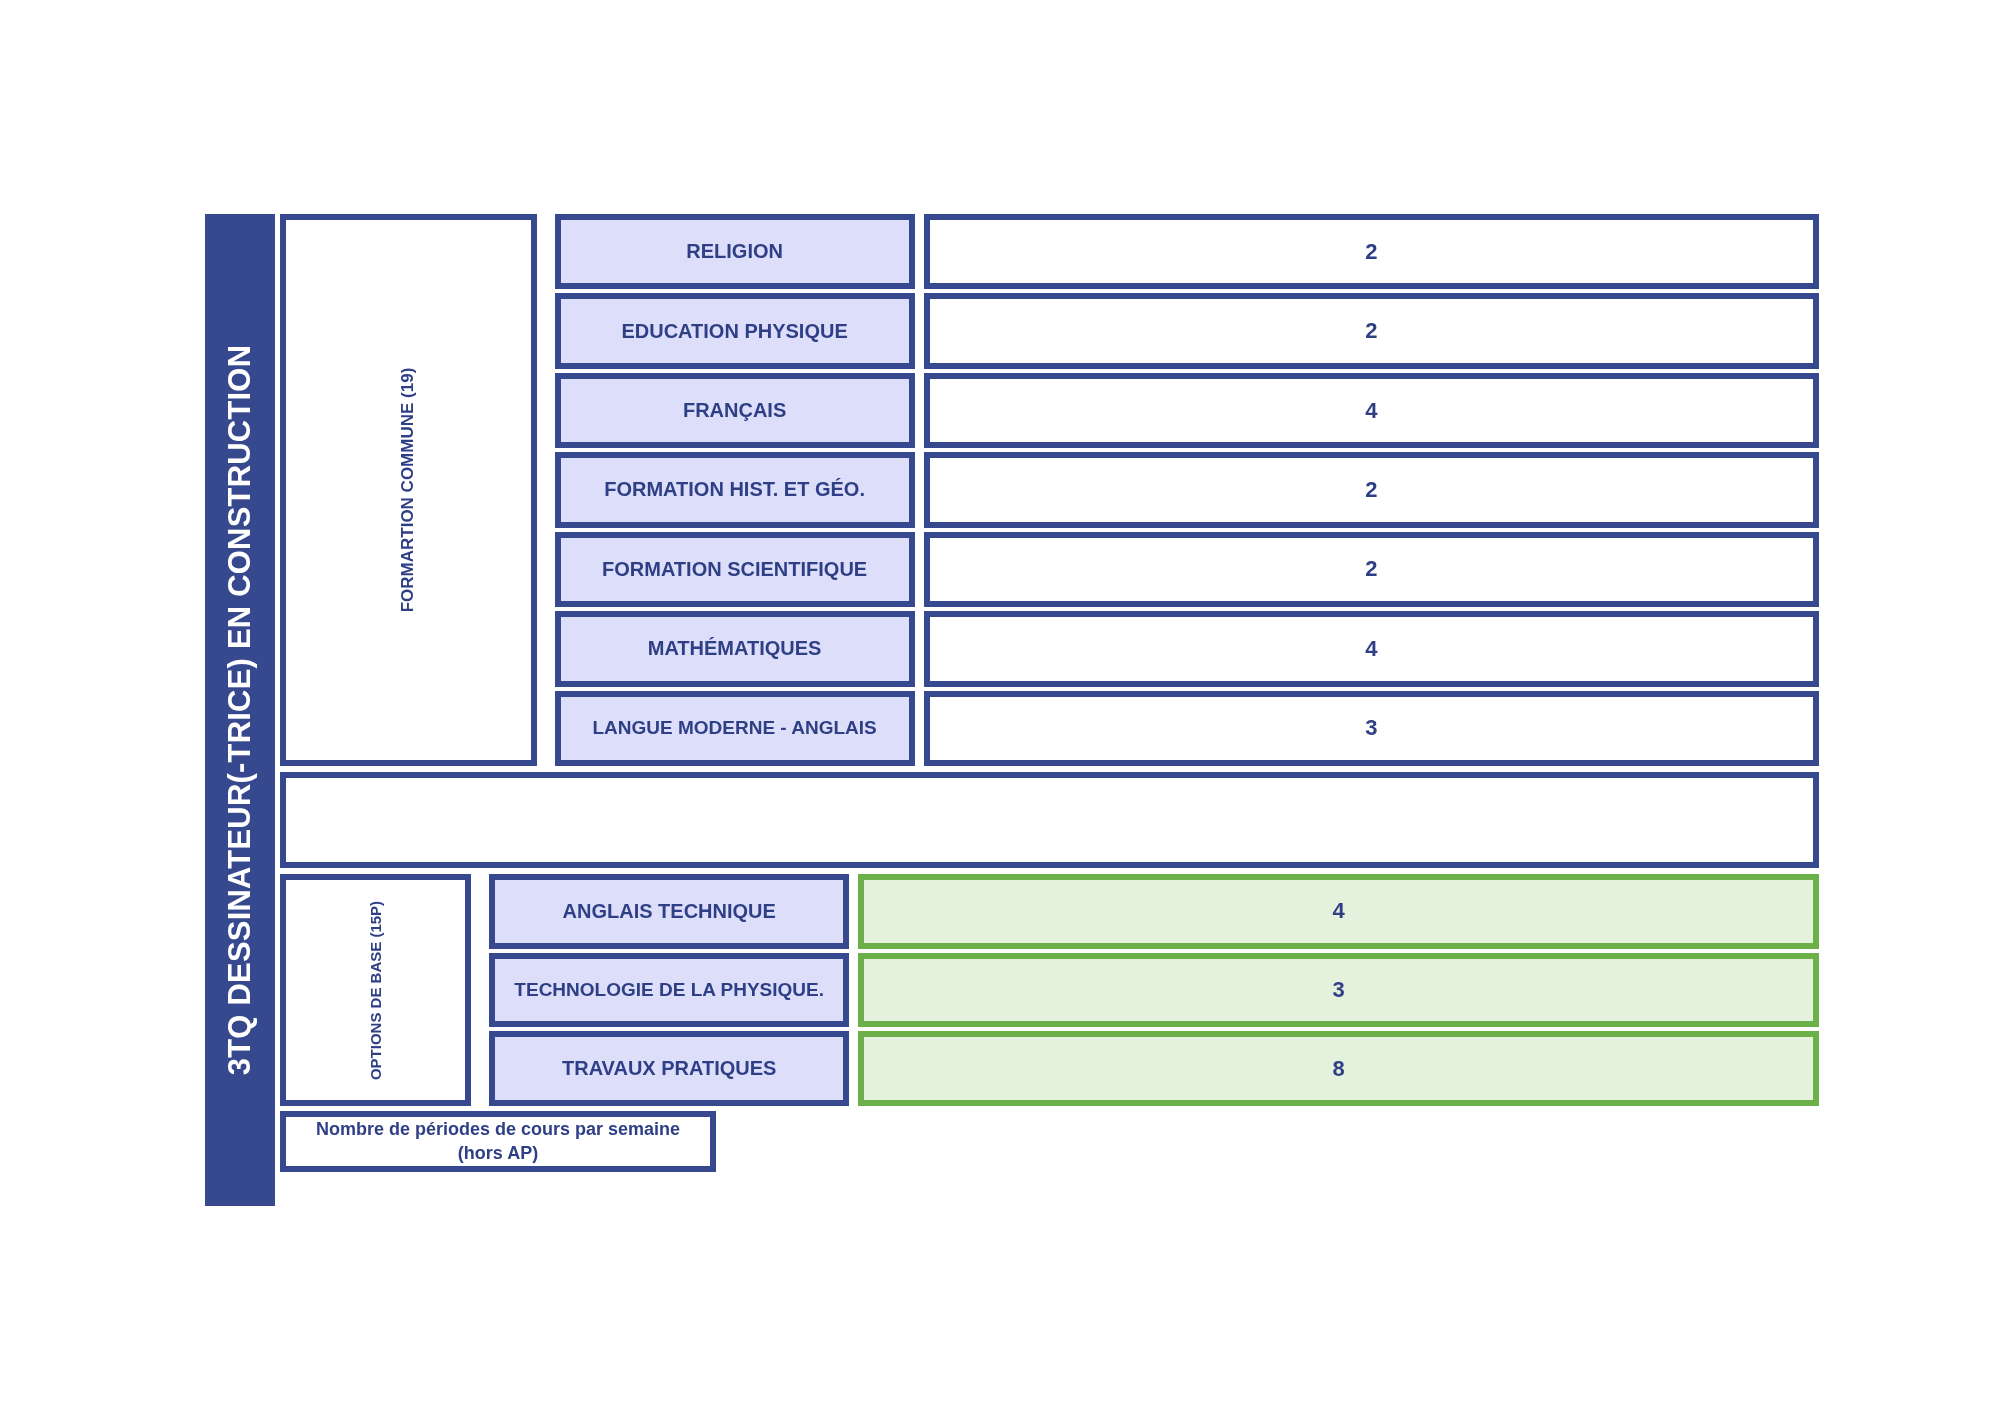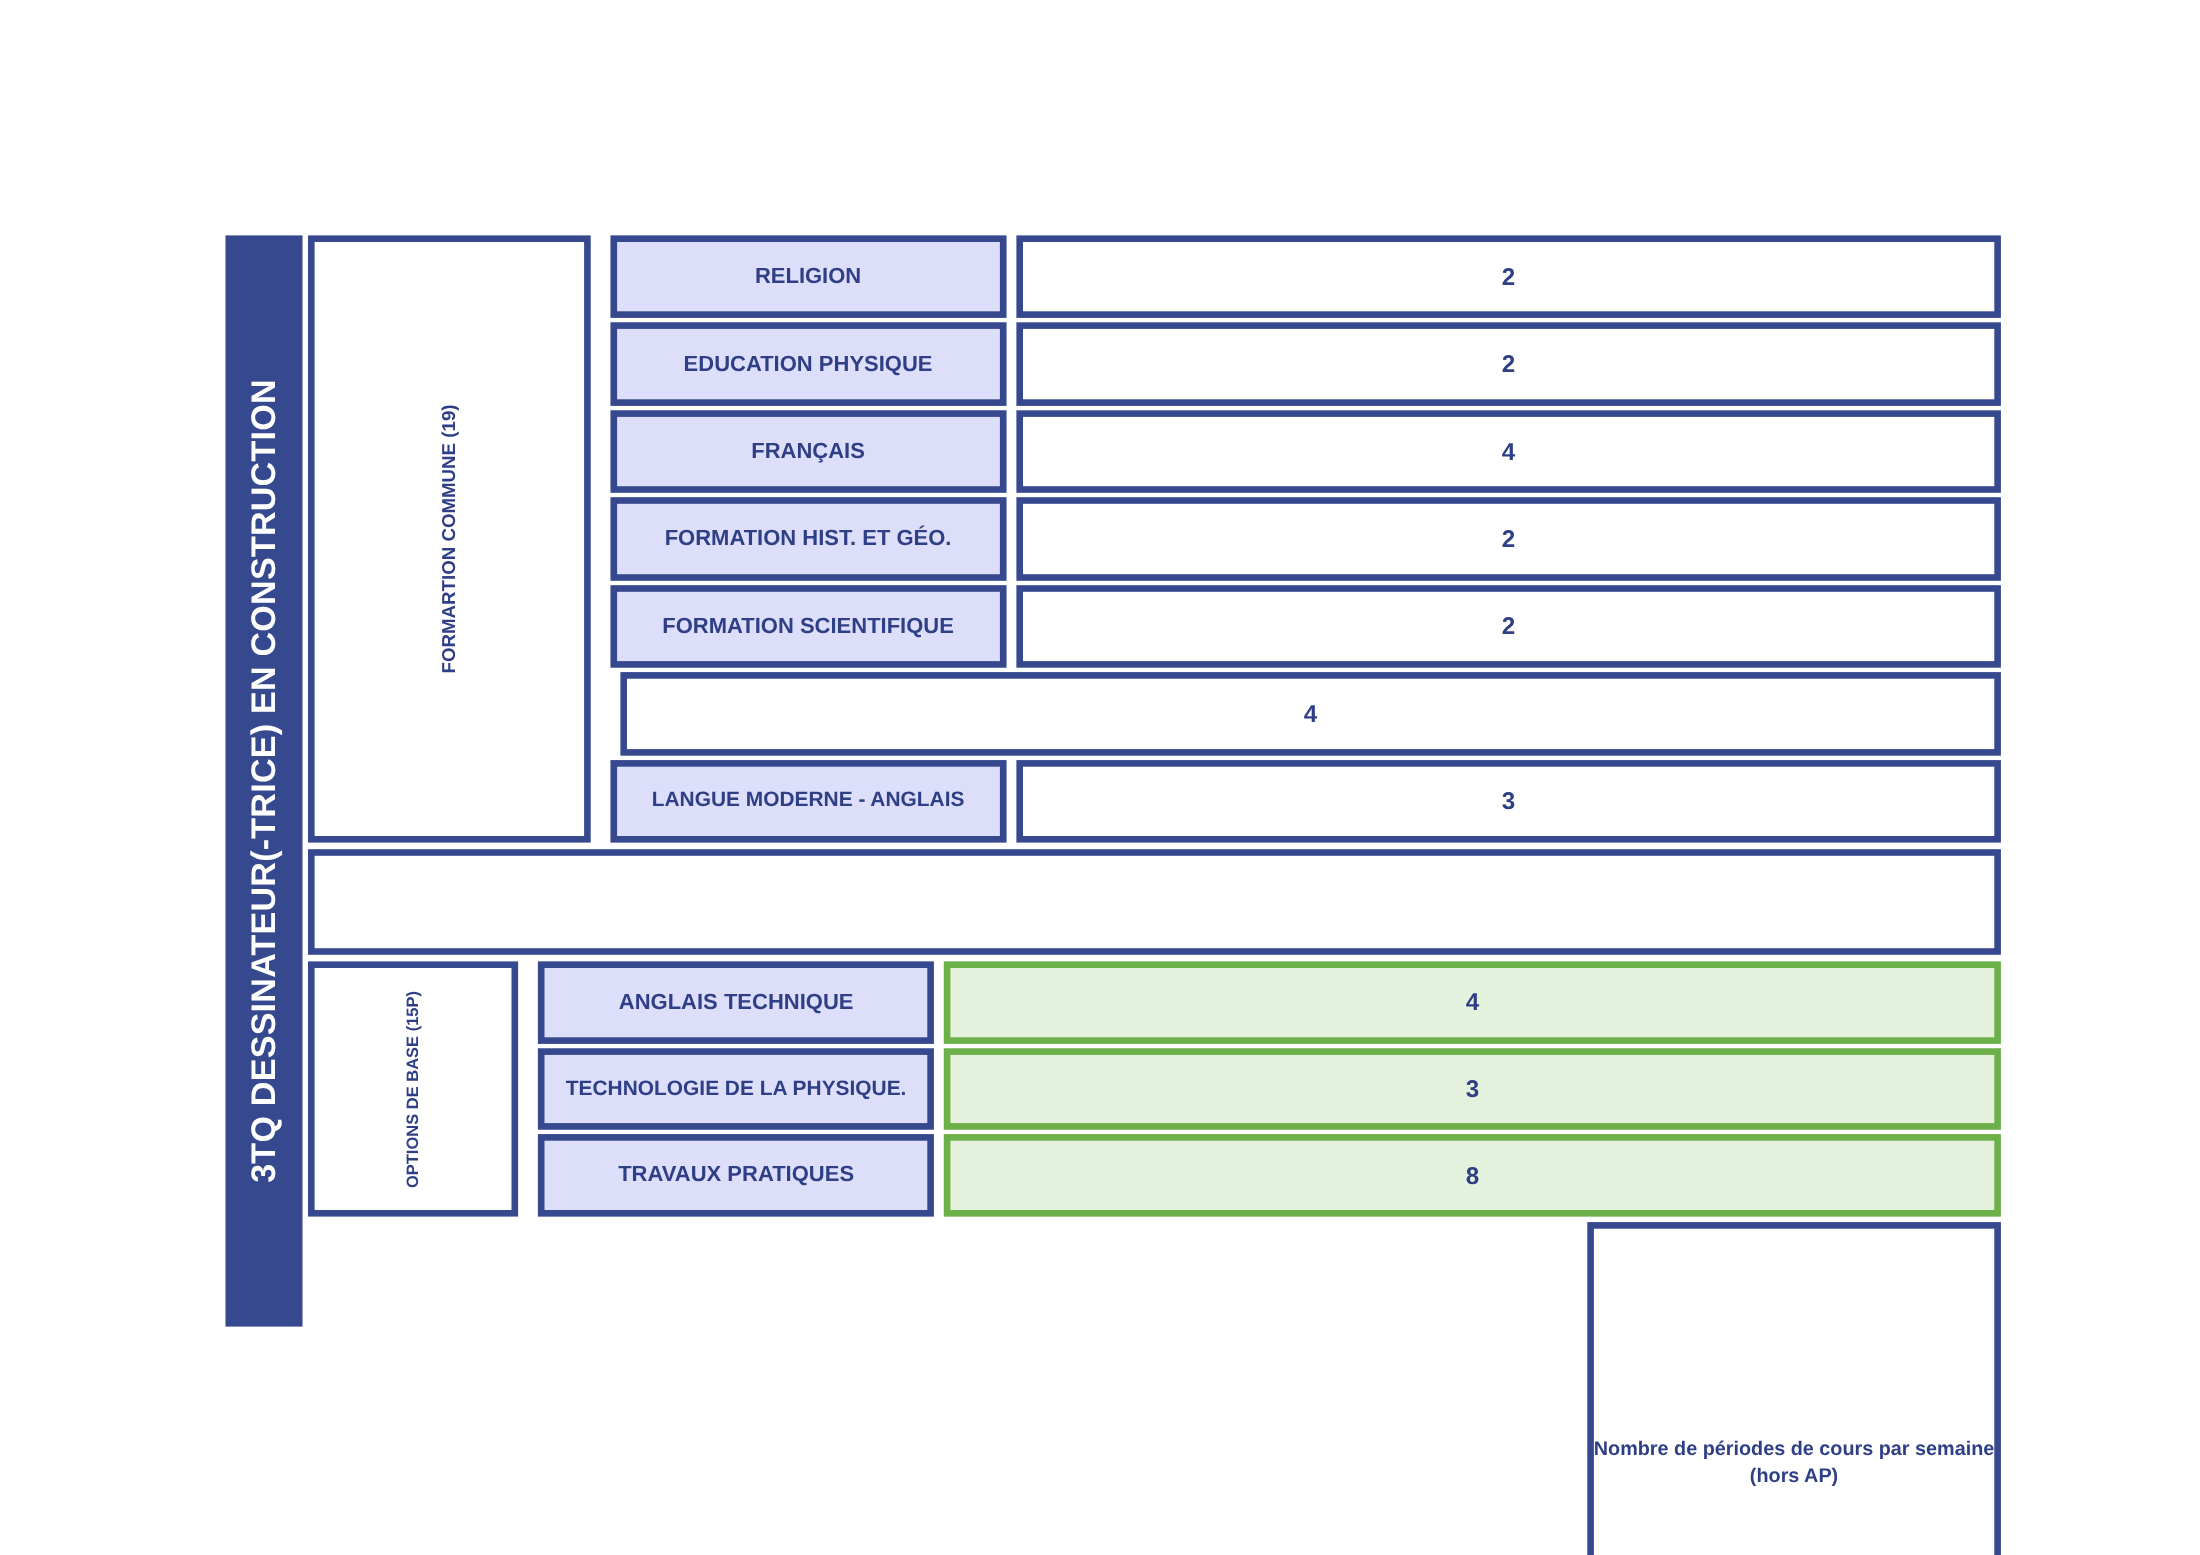--- a/index.html
+++ b/index.html
@@ -146,22 +146,21 @@
     border: 6px solid var(--navy);
     background: #ffffff;
     height: 96px;
     box-sizing: border-box;
     margin: 6px 0 6px 0;
   }
 
   
   .total-row {
     display: flex;
-    flex-direction: column;
-    align-items: flex-end;
+    align-items: flex-start;
     margin-top: 5px;
     height: 82px;
   }
   .total-label {
     flex: 0 0 436px;
     border: 6px solid var(--navy);
     background: #ffffff;
     display: flex;
     align-items: center;
     justify-content: center;
@@ -230,20 +229,21 @@
             <div class="cell-label">FORMATION HIST. ET GÉO.</div>
             <div class="cell-value">2</div>
           </div>
 
           <div class="row">
             <div class="cell-label">FORMATION SCIENTIFIQUE</div>
             <div class="cell-value">2</div>
           </div>
 
           <div class="row">
+            <div class="cell-label">MATHÉMATIQUES</div>
             <div class="cell-value">4</div>
           </div>
 
           <div class="row">
             <div class="cell-label small">LANGUE MODERNE - ANGLAIS</div>
             <div class="cell-value">3</div>
           </div>
 
         </div>
       </div>

